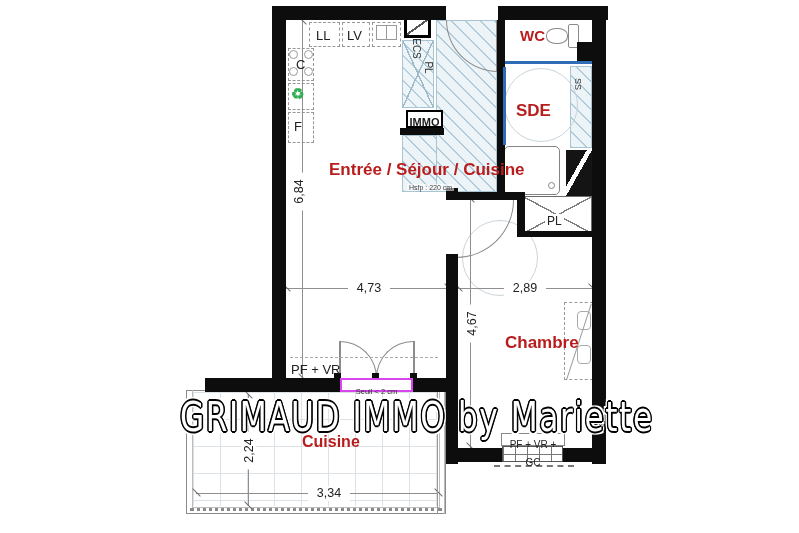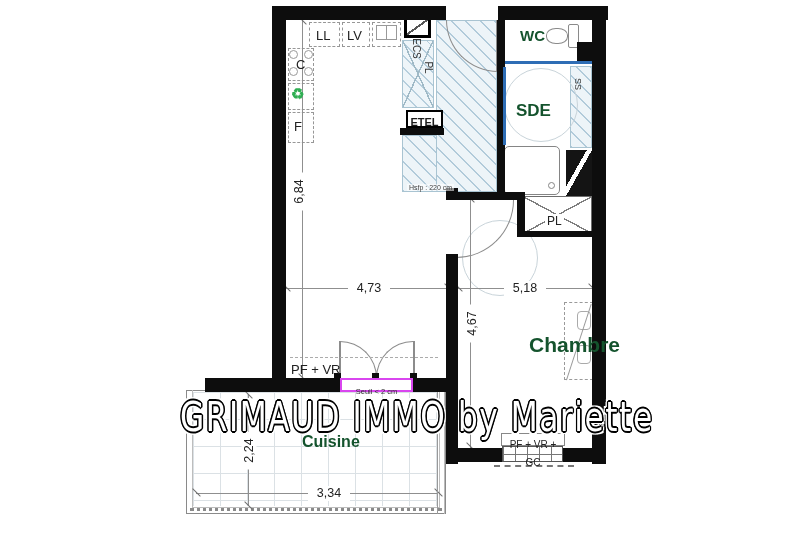--- a/index.html
+++ b/index.html
@@ -23,21 +23,21 @@
   .arc-tl{border-top:1.3px solid #8c8c8c;border-left:1.3px solid #8c8c8c;border-top-left-radius:100% 100%;}
   .circle{position:absolute;border:1px solid #c9d4da;border-radius:50%;}
   .leaf{position:absolute;background:#8c8c8c;}
   .hinge{position:absolute;background:#0d0d0d;width:7px;height:7px;}
   .dimline{position:absolute;background:#8f8f8f;}
   .tick{position:absolute;width:11px;height:1px;background:#6f6f6f;transform:rotate(45deg);}
   .dimlbl{position:absolute;font-size:12.5px;color:#222;background:#fff;padding:0 2px;
           text-align:center;line-height:15px;white-space:nowrap;}
   .rot-ccw{transform:rotate(-90deg);}
   .rot-cw{transform:rotate(90deg);transform-origin:center;}
-  .roomlbl{position:absolute;font-weight:bold;color:#14532d;white-space:nowrap;}
+  .roomlbl{position:absolute;font-weight:bold;color:#b91c1c;white-space:nowrap;}
   .smalllbl{position:absolute;font-size:13px;color:#222;white-space:nowrap;}
   .vtext{position:absolute;font-size:10px;color:#333;text-align:center;white-space:nowrap;}
   .cookring{position:absolute;width:9px;height:9px;border:1px solid #9a9a9a;border-radius:50%;box-sizing:border-box;background:transparent;}
   .grid{position:absolute;background:
      repeating-linear-gradient(to right,#dbe1e5 0 1px,transparent 1px 27px),
      repeating-linear-gradient(to bottom,#dbe1e5 0 1px,transparent 1px 27px);}
   .xbox{position:absolute;border:1px solid #6d6d6d;box-sizing:border-box;background:
       linear-gradient(to top right, transparent calc(50% - .7px), #7e7e7e calc(50% - .7px) calc(50% + .7px), transparent calc(50% + .7px)),
       linear-gradient(to bottom right, transparent calc(50% - .7px), #7e7e7e calc(50% - .7px) calc(50% + .7px), transparent calc(50% + .7px)),#fff;}
   .blue{position:absolute;background:#2e6db5;}
@@ -75,21 +75,21 @@
   <div class="dash-box z2" style="left:288px;top:83px;width:26px;height:27px;"></div>
   <div class="dash-box z2" style="left:288px;top:112px;width:26px;height:31px;"></div>
   <div class="cookring z2" style="left:289px;top:50px;"></div>
   <div class="cookring z2" style="left:304px;top:50px;"></div>
   <div class="cookring z2" style="left:289px;top:67px;"></div>
   <div class="cookring z2" style="left:304px;top:67px;"></div>
   <div class="abs z3" style="left:291px;top:85px;font-size:15px;color:#2fae52;font-weight:bold;">♻</div>
 
   <div class="abs z3" style="left:404px;top:17px;width:27px;height:21px;border:3px solid #000;box-sizing:border-box;background:linear-gradient(to bottom right,transparent 44%,#555 44% 52%,transparent 52%),#fff;"></div>
   <div class="abs z3" style="left:406px;top:110px;width:37px;height:18px;border:2px solid #000;box-sizing:border-box;background:#fff;text-align:center;">
-    <span style="font-size:11px;font-weight:bold;line-height:14px;">ETEL</span>
+    <span style="font-size:11px;font-weight:bold;line-height:14px;">IMMO</span>
   </div>
 
   <div class="circle z1" style="left:504px;top:68px;width:72px;height:72px;"></div>
   <div class="circle z1" style="left:462px;top:220px;width:74px;height:74px;"></div>
 
   <div class="thin-box z2" style="left:504px;top:146px;width:56px;height:49px;border-radius:5px;"></div>
   <div class="abs z2" style="left:548px;top:182px;width:7px;height:7px;border:1px solid #858585;border-radius:50%;box-sizing:border-box;"></div>
   <div class="abs z2" style="left:546px;top:28px;width:22px;height:16px;border:1.3px solid #8a8a8a;border-radius:45%;box-sizing:border-box;"></div>
   <div class="abs z2" style="left:568px;top:24px;width:11px;height:24px;border:1.3px solid #8a8a8a;border-radius:2px;box-sizing:border-box;"></div>
 
@@ -155,29 +155,30 @@
   <div class="tick z2" style="left:587px;top:287px;"></div>
   <div class="tick z2" style="left:465px;top:198px;"></div>
   <div class="tick z2" style="left:465px;top:446px;"></div>
   <div class="tick z2" style="left:243px;top:394px;"></div>
   <div class="tick z2" style="left:243px;top:505px;"></div>
   <div class="tick z2" style="left:191px;top:492px;"></div>
   <div class="tick z2" style="left:433px;top:492px;"></div>
 
   <div class="dimlbl rot-ccw z4" style="left:280px;top:184px;width:34px;">6,84</div>
   <div class="dimlbl z4" style="left:348px;top:281px;width:38px;">4,73</div>
-  <div class="dimlbl z4" style="left:504px;top:281px;width:38px;">5,18</div>
+  <div class="dimlbl z4" style="left:504px;top:281px;width:38px;">2,89</div>
   <div class="dimlbl rot-ccw z4" style="left:453px;top:316px;width:34px;">4,67</div>
   <div class="dimlbl rot-ccw z4" style="left:230px;top:443px;width:34px;">2,24</div>
   <div class="dimlbl z4" style="left:308px;top:486px;width:38px;">3,34</div>
 
+  <div class="roomlbl z5" style="left:329px;top:160px;font-size:17px;">Entrée / Séjour / Cuisine</div>
   <div class="abs z5" style="left:407px;top:184px;font-size:7px;color:#444;background:rgba(255,255,255,.55);padding:0 2px;">Hsfp : 220 cm</div>
   <div class="roomlbl z5" style="left:520px;top:27px;font-size:15px;">WC</div>
   <div class="roomlbl z5" style="left:516px;top:101px;font-size:17px;">SDE</div>
-  <div class="roomlbl z5" style="left:529px;top:333px;font-size:21px;">Chambre</div>
+  <div class="roomlbl z5" style="left:505px;top:333px;font-size:17px;">Chambre</div>
   <div class="roomlbl z5" style="left:302px;top:433px;font-size:16px;">Cuisine</div>
 
   <div class="smalllbl z4" style="left:316px;top:28px;text-align:right;">LL</div>
   <div class="smalllbl z4" style="left:347px;top:28px;">LV</div>
   <div class="smalllbl z4" style="left:296px;top:57px;">C</div>
   <div class="smalllbl z4" style="left:294px;top:119px;">F</div>
   <div class="vtext rot-cw z4" style="left:401px;top:43px;width:30px;">ECS</div>
   <div class="vtext rot-cw z4" style="left:418px;top:62px;width:20px;">PL</div>
   <div class="vtext rot-cw z4" style="left:568px;top:79px;width:20px;font-size:9px;">SS</div>
   <div class="abs z4" style="left:545px;top:211px;"><span class="chip" style="font-size:12px;color:#222;">PL</span></div>

